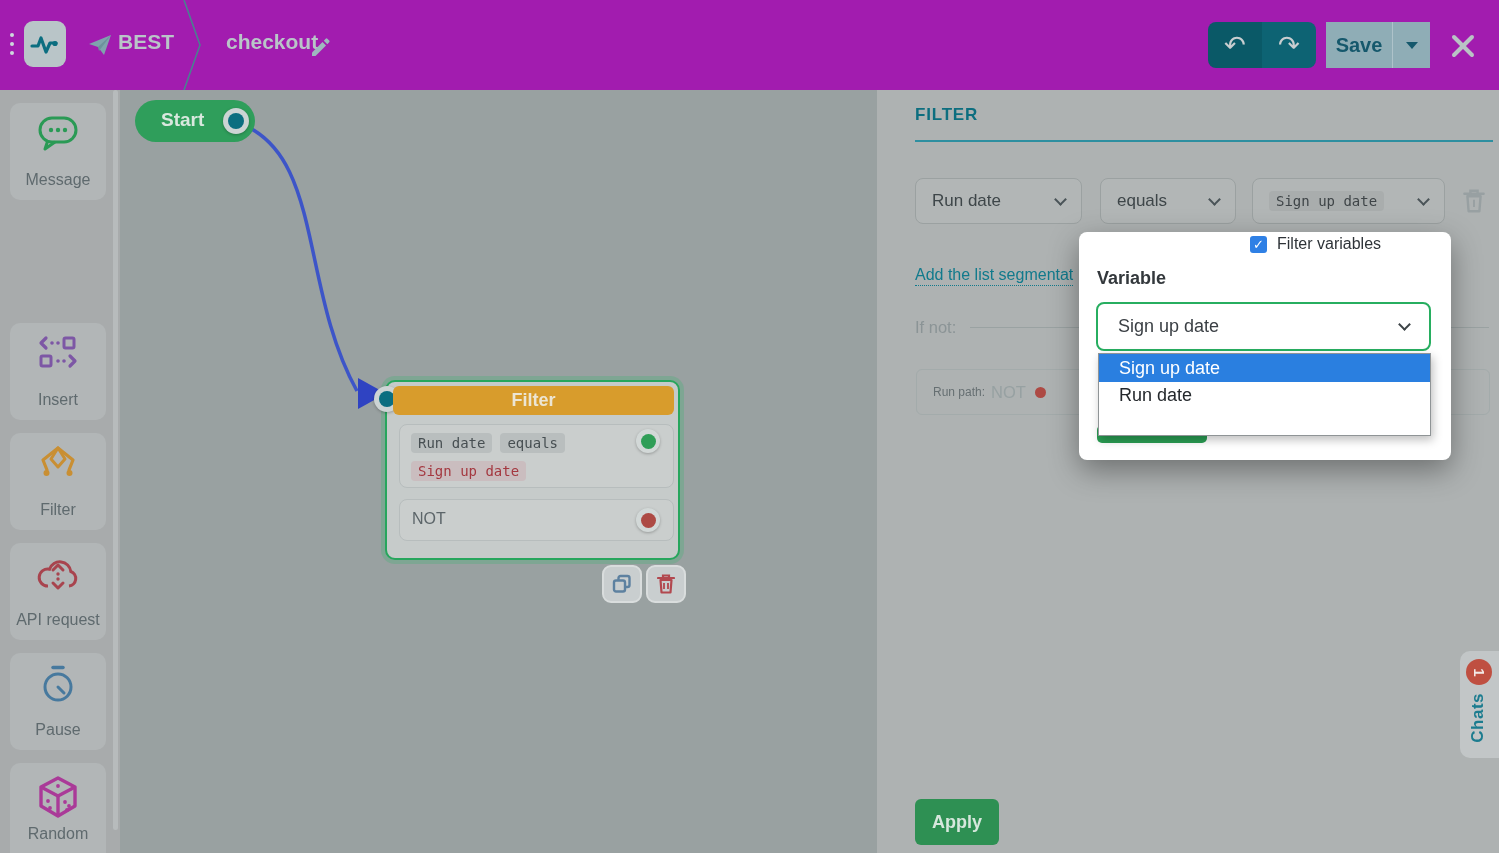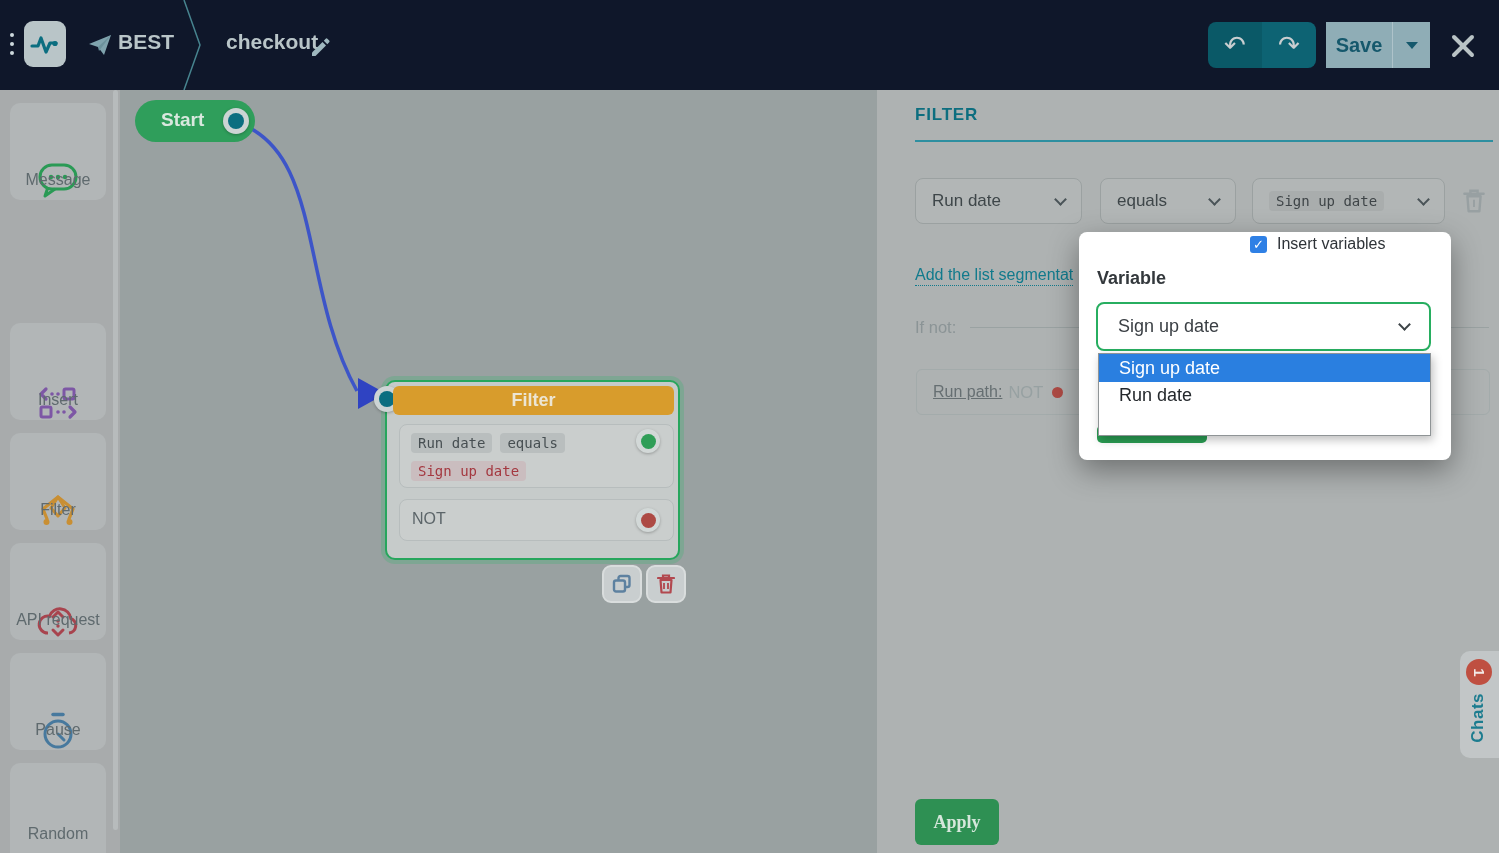--- a/index.html
+++ b/index.html
@@ -1,21 +1,21 @@
 <!DOCTYPE html>
 <html><head>
 <meta charset="utf-8">
 <style>
   * { margin:0; padding:0; box-sizing:border-box; }
   html,body { width:1499px; height:853px; overflow:hidden; }
   body { font-family:"Liberation Sans", sans-serif; }
   #app { position:relative; width:1499px; height:853px; background:#99a1a1; }
 
   
-  .header { position:absolute; left:0; top:0; width:1499px; height:90px; background:#0f172a; z-index:10; }
+  .header { position:absolute; left:0; top:0; width:1499px; height:90px; background:#a21caf; z-index:10; }
   .kebab { position:absolute; left:10px; top:33px; display:flex; flex-direction:column; gap:5px; }
   .kebab i { width:4px; height:4px; border-radius:50%; background:#cdd9dc; }
   .logo-box { position:absolute; left:24px; top:21px; width:42px; height:46px; background:#b9c5c8; border-radius:9px; display:flex; align-items:center; justify-content:center; }
   .plane { position:absolute; left:88px; top:34px; }
   .bot-name { position:absolute; left:118px; top:30px; font-size:21px; font-weight:bold; color:#b9c5c8; }
   .crumb-sep { position:absolute; left:176px; top:0; }
   .flow-name { position:absolute; left:226px; top:30px; font-size:21px; font-weight:bold; color:#b9c5c8; }
   .pencil { position:absolute; left:310px; top:36px; }
   .undo-group { position:absolute; left:1208px; top:22px; display:flex; border-radius:8px; overflow:hidden; }
   .btn-undo, .btn-redo { width:54px; height:46px; border:none; display:flex; align-items:center; justify-content:center; cursor:pointer; font-family:"DejaVu Sans", sans-serif; font-size:26px; color:#c9ced0; }
@@ -23,21 +23,21 @@
   .btn-redo { background:#0d6373; }
   .save-group { position:absolute; left:1326px; top:22px; display:flex; border-radius:0; overflow:hidden; }
   .btn-save { width:66px; height:46px; background:#8fadb6; border:none; font-size:20px; font-weight:bold; color:#15586c; cursor:pointer; font-family:"Liberation Sans", sans-serif; }
   .btn-save-caret { width:38px; height:46px; background:#8fadb6; border:none; border-left:1px solid #aec3ca; display:flex; align-items:center; justify-content:center; cursor:pointer; }
   .caret-down { width:0; height:0; border-left:6px solid transparent; border-right:6px solid transparent; border-top:7px solid #15586c; }
   .btn-close { position:absolute; left:1450px; top:29px; width:34px; height:34px; background:none; border:none; cursor:pointer; }
 
   
   .sidebar { position:absolute; left:0; top:90px; width:120px; height:763px; background:#a8abac; z-index:5; }
   .sidebar-strip { position:absolute; right:2px; top:0; width:5px; height:740px; background:#b7bbbc; border-radius:3px; }
-  .side-item { position:absolute; left:10px; width:96px; height:97px; background:#b2b6b7; border-radius:10px; cursor:pointer; display:flex; flex-direction:column; align-items:center; justify-content:flex-end; padding-top:12px; }
+  .side-item { position:absolute; left:10px; width:96px; height:97px; background:#b2b6b7; border-radius:10px; cursor:pointer; display:flex; flex-direction:column; align-items:center; justify-content:flex-start; padding-top:12px; }
   .side-item .lbl { position:absolute; bottom:11px; font-size:16px; color:#5f6a6e; white-space:nowrap; }
 
   
   .canvas { position:absolute; left:120px; top:90px; width:757px; height:810px; background:#99a1a1; }
   .start-node { position:absolute; left:15px; top:10px; width:120px; height:42px; background:#2f9e5b; border-radius:21px; cursor:pointer; }
   .start-node .txt { position:absolute; left:26px; top:9px; font-size:19px; font-weight:bold; color:#d9e8de; }
   .port { border-radius:50%; background:#ccd4d4; display:flex; align-items:center; justify-content:center; box-shadow:0 1px 3px rgba(0,0,0,0.25); }
   .port i { display:block; border-radius:50%; }
   .start-port { position:absolute; right:6px; top:8px; width:26px; height:26px; }
   .start-port i { width:16px; height:16px; background:#0b6e80; }
@@ -69,25 +69,25 @@
   .dd { position:absolute; top:88px; height:46px; background:#b2b6b6; border:1px solid #9ba1a1; border-radius:8px; display:flex; align-items:center; justify-content:space-between; padding:0 16px; cursor:pointer; }
   .dd .val { font-size:17px; color:#3e4649; }
   .chev { width:9px; height:9px; border-right:2px solid #4a5458; border-bottom:2px solid #4a5458; transform:rotate(45deg); margin-top:-4px; }
   .dd1 { left:38px; width:167px; } .dd2 { left:223px; width:136px; } .dd3 { left:375px; width:193px; }
   .panel-trash { position:absolute; left:586px; top:99px; cursor:pointer; }
   .seg-link { position:absolute; left:38px; top:176px; font-size:16px; color:#117a8c; border-bottom:1px dotted #117a8c; padding-bottom:1px; cursor:pointer; }
   .ifnot-row { position:absolute; left:38px; top:228px; width:574px; display:flex; align-items:center; gap:14px; }
   .ifnot-row .lbl { font-size:16.5px; color:#8b9496; white-space:nowrap; }
   .ifnot-row .line { flex:1; height:1px; background:#9aa2a2; }
   .runpath-box { position:absolute; left:39px; top:279px; width:574px; height:46px; border:1px solid #a3abab; border-radius:6px; display:flex; align-items:center; padding-left:16px; }
-  .runpath-box .t1 { font-size:16px; color:#666f72;text-decoration:underline; }
+  .runpath-box .t1 { font-size:12px; color:#666f72; }
   .runpath-box .t2 { font-size:16.5px; color:#97a1a2; margin-left:6px; }
   .runpath-box .dot { width:11px; height:11px; border-radius:50%; background:#ad4a44; margin-left:9px; }
   .add-cond { position:absolute; left:38px; top:357px; width:555px; height:50px; border:1px dashed #7fa3ab; border-radius:4px; background:none; font-size:17px; font-weight:bold; color:#0e6b7c; cursor:pointer; font-family:"Liberation Sans", sans-serif; }
-  .apply-btn { position:absolute; left:38px; top:709px; width:84px; height:46px; background:#2e9053; border:none; border-radius:6px; font-size:18px; font-weight:bold; color:#d6e7dc; cursor:pointer; font-family:Liberation Serif, serif; }
+  .apply-btn { position:absolute; left:38px; top:709px; width:84px; height:46px; background:#2e9053; border:none; border-radius:6px; font-size:18px; font-weight:bold; color:#d6e7dc; cursor:pointer; font-family:Liberation Sans, sans-serif; }
 
   
   .chats-tab { position:absolute; left:1460px; top:651px; width:39px; height:107px; background:#c2c6c7; border-radius:10px 0 0 10px; cursor:pointer; z-index:8; }
   .chats-badge { position:absolute; left:6px; top:8px; width:26px; height:26px; border-radius:50%; background:#bf4f41; display:flex; align-items:center; justify-content:center; }
   .chats-badge span { color:#f2e8e6; font-size:15px; font-weight:bold; transform:rotate(90deg); display:block; }
   .chats-lbl { position:absolute; left:8px; top:42px; writing-mode:vertical-rl; transform:rotate(180deg); font-size:17px; font-weight:bold; color:#1c7c8f; letter-spacing:0.5px; }
 
   
   .popup { position:absolute; left:1079px; top:232px; width:372px; height:228px; background:#ffffff; border-radius:8px; box-shadow:0 10px 30px rgba(0,0,0,0.38); z-index:50; }
   .insvar-row { position:absolute; left:171px; top:3px; display:flex; align-items:center; gap:10px; cursor:pointer; }
@@ -341,21 +341,21 @@
         <span>1</span>
       </div>
     <div class="chats-lbl">Chats</div>
   </div>
 
   <div class="popup">
     <div class="insvar-row">
       <span class="cbx">
           <span>✓</span>
         </span>
-      <span class="insvar-lbl">Insert variables</span>
+      <span class="insvar-lbl">Filter variables</span>
     </div>
     <div class="var-lbl">Variable</div>
     <div class="var-select">
       <span class="val">Sign up date</span>
       <span class="chev"></span>
     </div>
     <div class="green-peek"></div>
     <div class="opt-list">
       <div class="opt selected">Sign up date</div>
       <div class="opt">Run date</div>

